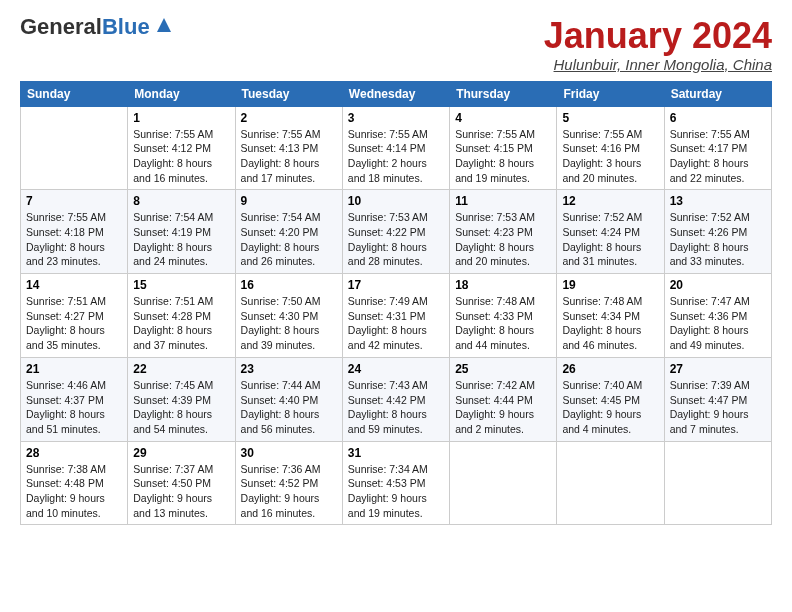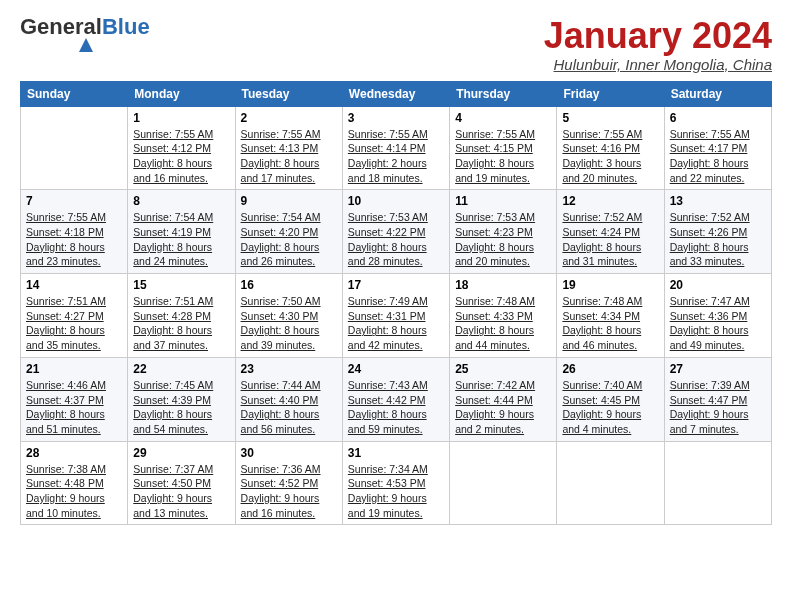--- a/index.html
+++ b/index.html
@@ -78,33 +78,32 @@
     .day-num {
       font-weight: bold;
       font-size: 12px;
       margin-bottom: 2px;
       display: block;
     }
     .day-info {
       font-size: 10.5px;
       color: #222;
       line-height: 1.4;
-      text-decoration: underline;
     }
     .empty-cell {
       background: #fff !important;
     }
   </style>
 </head>
 <body>
 
 <div class="page">
   <div class="header">
     <div class="logo">
-      <div style="display:flex;align-items:center;flex-direction:column;">
+      <div style="display:flex;align-items:center;">
         <span class="logo-text">
           <span class="logo-general">General</span><span class="logo-blue">Blue</span>
         </span>
         <svg width="22" height="22" viewBox="0 0 22 22" style="margin-left:3px;margin-top:-4px;">
           <polygon points="4,18 11,4 18,18" fill="#2a6db5"></polygon>
         </svg>
       </div>
     </div>
     <div class="title-block">
       <div class="month-title">January 2024</div>

